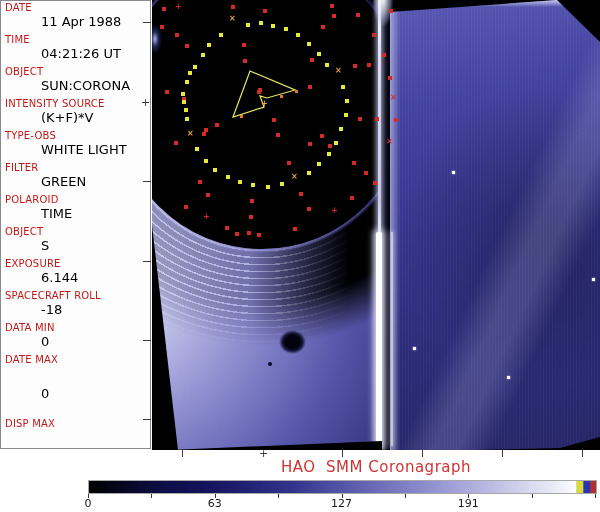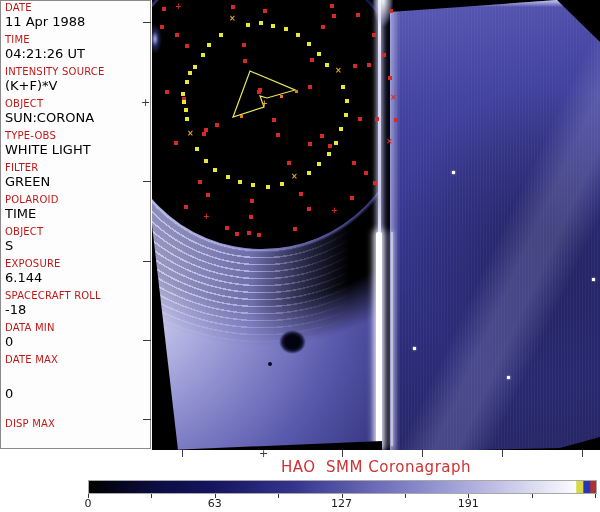--- a/index.html
+++ b/index.html
@@ -4,21 +4,21 @@
 <style>
   html,body{margin:0;padding:0;background:#fff;}
   #screen{position:relative;width:600px;height:512px;background:#ffffff;
     font-family:"DejaVu Sans","Liberation Sans",sans-serif;overflow:hidden;}
 
   
   #sidebar{position:absolute;left:0;top:0;width:151px;height:449px;
     background:#fdfdfd;border:1px solid #8a8a8a;box-sizing:border-box;}
   .field{padding:1px 0 0 4px;height:31px;overflow:hidden;}
   .field .lbl{color:#c01818;font-size:10px;line-height:12px;letter-spacing:.2px;}
-  .field .val{color:#000;font-size:13px;line-height:15px;white-space:pre;}
+  .field .val{color:#000;font-size:13px;line-height:15px;white-space:pre;margin-left:36px;}
 
   
   #image-panel{position:absolute;left:152px;top:0;width:448px;height:450px;
     background:#000;overflow:hidden;}
   #glow-left{position:absolute;left:0;top:0;width:232px;height:450px;overflow:hidden;
     background:radial-gradient(circle 520px at -50px 280px,
       #eaeafa 0%, #c2c2ea 14%, #8c8cce 30%, #5757ab 47%, #33337e 63%, #1a1a52 78%, #07071f 92%, #000 100%);}
   #rings{position:absolute;left:-135px;top:-142px;width:490px;height:490px;border-radius:50%;
     background:
       linear-gradient(to top, rgba(0,0,0,0) 0 42%, #000 62%),
@@ -92,26 +92,26 @@
   <div id="sidebar">
       <div class="field">
         <div class="lbl">DATE</div>
                  <div class="val">11 Apr 1988</div>
       </div>
       <div class="field">
         <div class="lbl">TIME</div>
                  <div class="val">04:21:26 UT</div>
       </div>
       <div class="field">
+        <div class="lbl">OBJECT</div>
+                 <div class="val">SUN:CORONA</div>
+      </div>
+      <div class="field">
         <div class="lbl">INTENSITY SOURCE</div>
                  <div class="val">(K+F)*V</div>
-      </div>
-      <div class="field">
-        <div class="lbl">OBJECT</div>
-                 <div class="val">SUN:CORONA</div>
       </div>
       <div class="field">
         <div class="lbl">TYPE-OBS</div>
                  <div class="val">WHITE LIGHT</div>
       </div>
       <div class="field">
         <div class="lbl">FILTER</div>
                  <div class="val">GREEN</div>
       </div>
       <div class="field">

